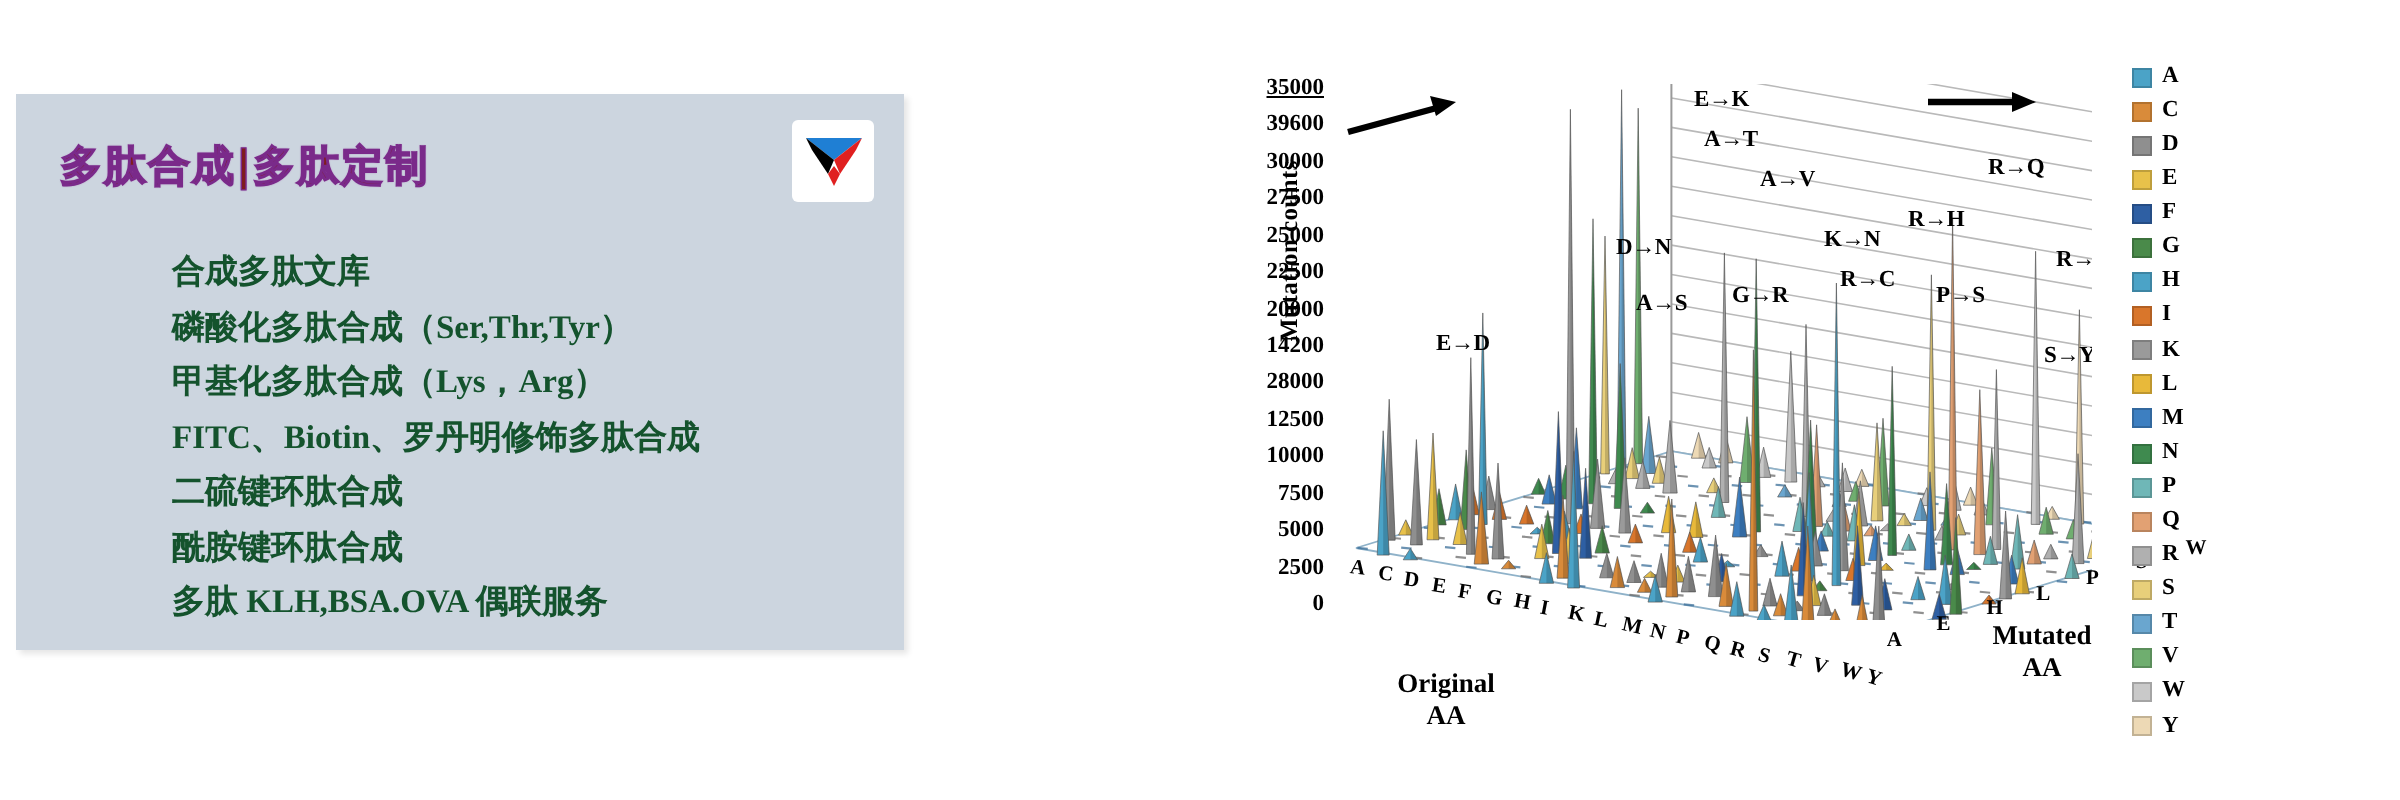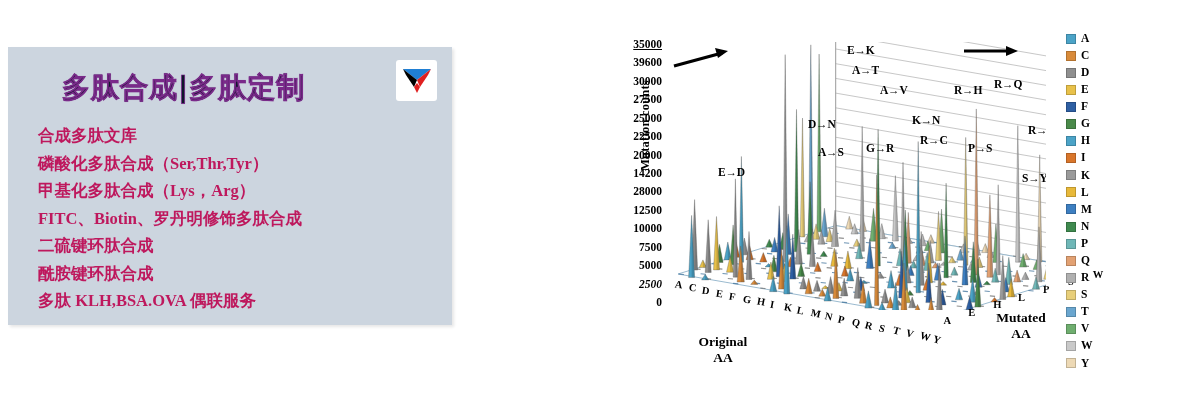--- a/index.html
+++ b/index.html
@@ -12,41 +12,41 @@
   }
   
   #ad-panel{
     position:absolute;left:8px;top:47px;width:444px;height:278px;
     background:#ccd5df;
     box-shadow:2px 2px 3px rgba(0,0,0,0.10);
   }
   #ad-title{
     position:absolute;left:22px;top:22px;
     font-family:"DejaVu Sans", sans-serif;
-    font-size:28px;font-weight:700;letter-spacing:1px;
-    color:#0f172a;
+    font-size:21px;font-weight:700;letter-spacing:1px;
+    color:#7f1d1d;
     -webkit-text-stroke:0.7px #7a2a8a;
     text-shadow:0 0 1px #8e3a9e;
     white-space:nowrap;
-    margin-left:32px;
   }
   #ad-logo{
     position:absolute;right:15px;top:13px;width:41px;height:41px;
     background:#ffffff;border-radius:3px;
     display:flex;align-items:center;justify-content:center;
   }
   #ad-list{
     position:absolute;left:30px;top:75px;right:8px;
   }
   .ad-line{
     font-family:"Liberation Serif", serif;
     font-size:16.5px;font-weight:700;
-    color:#be185d;
+    color:#14532d;
     line-height:27.5px;
     white-space:nowrap;
+    margin-left:48px;
   }
   
   #chart-figure{
     position:absolute;left:578px;top:22px;width:560px;height:360px;
   }
   #ylabel{
     position:absolute;left:-8px;top:96px;
     width:150px;text-align:center;
     transform:rotate(-90deg);transform-origin:50% 50%;
     font-family:"Liberation Serif", serif;
@@ -142,21 +142,21 @@
       <div class="ytick" style="top: 55.2857px;">27500</div>
       <div class="ytick" style="top: 73.7143px;">25000</div>
       <div class="ytick" style="top: 92.1429px;">22500</div>
       <div class="ytick" style="top: 110.571px;">20000</div>
       <div class="ytick" style="top: 129px;">14200</div>
       <div class="ytick" style="top: 147.429px;">28000</div>
       <div class="ytick" style="top: 165.857px;">12500</div>
       <div class="ytick" style="top: 184.286px;">10000</div>
       <div class="ytick" style="top: 202.714px;">7500</div>
       <div class="ytick" style="top: 221.143px;">5000</div>
-      <div class="ytick" style="top: 239.571px; font-style: italic;">2500</div>
+      <div class="ytick" style="top: 239.571px;">2500</div>
       <div class="ytick" style="top: 258px;">0</div>
     </div>
 
   <div id="plot">
     <svg width="380" height="268" viewBox="0 0 380 268">
       <defs>
         <clipPath id="clipall">
             <rect x="0" y="0" width="380" height="268"></rect>
           </clipPath>
       </defs>
@@ -736,21 +736,21 @@
         </g>
       </g>
     </svg>
     <div id="annot-layer">
         <div class="annot" style="left: 140px; top: 2px; margin-left: 41px;">E→K</div>
         <div class="annot" style="left: 186px; top: 22px;">A→T</div>
         <div class="annot" style="left: 214px; top: 42px;">A→V</div>
         <div class="annot" style="left: 142px; top: 76px;">D→N</div>
         <div class="annot" style="left: 246px; top: 72px;">K→N</div>
         <div class="annot" style="left: 254px; top: 92px;">R→C</div>
-        <div class="annot" style="left: 288px; top: 42px;">R→H</div>
+        <div class="annot" style="left: 288px; top: 62px;">R→H</div>
         <div class="annot" style="left: 328px; top: 36px;">R→Q</div>
         <div class="annot" style="left: 362px; top: 82px;">R→W</div>
         <div class="annot" style="left: 200px; top: 100px;">G→R</div>
         <div class="annot" style="left: 152px; top: 104px;">A→S</div>
         <div class="annot" style="left: 302px; top: 100px;">P→S</div>
         <div class="annot" style="left: 356px; top: 130px;">S→Y</div>
         <div class="annot" style="left: 52px; top: 124px;">E→D</div>
       </div>
   </div>
 

